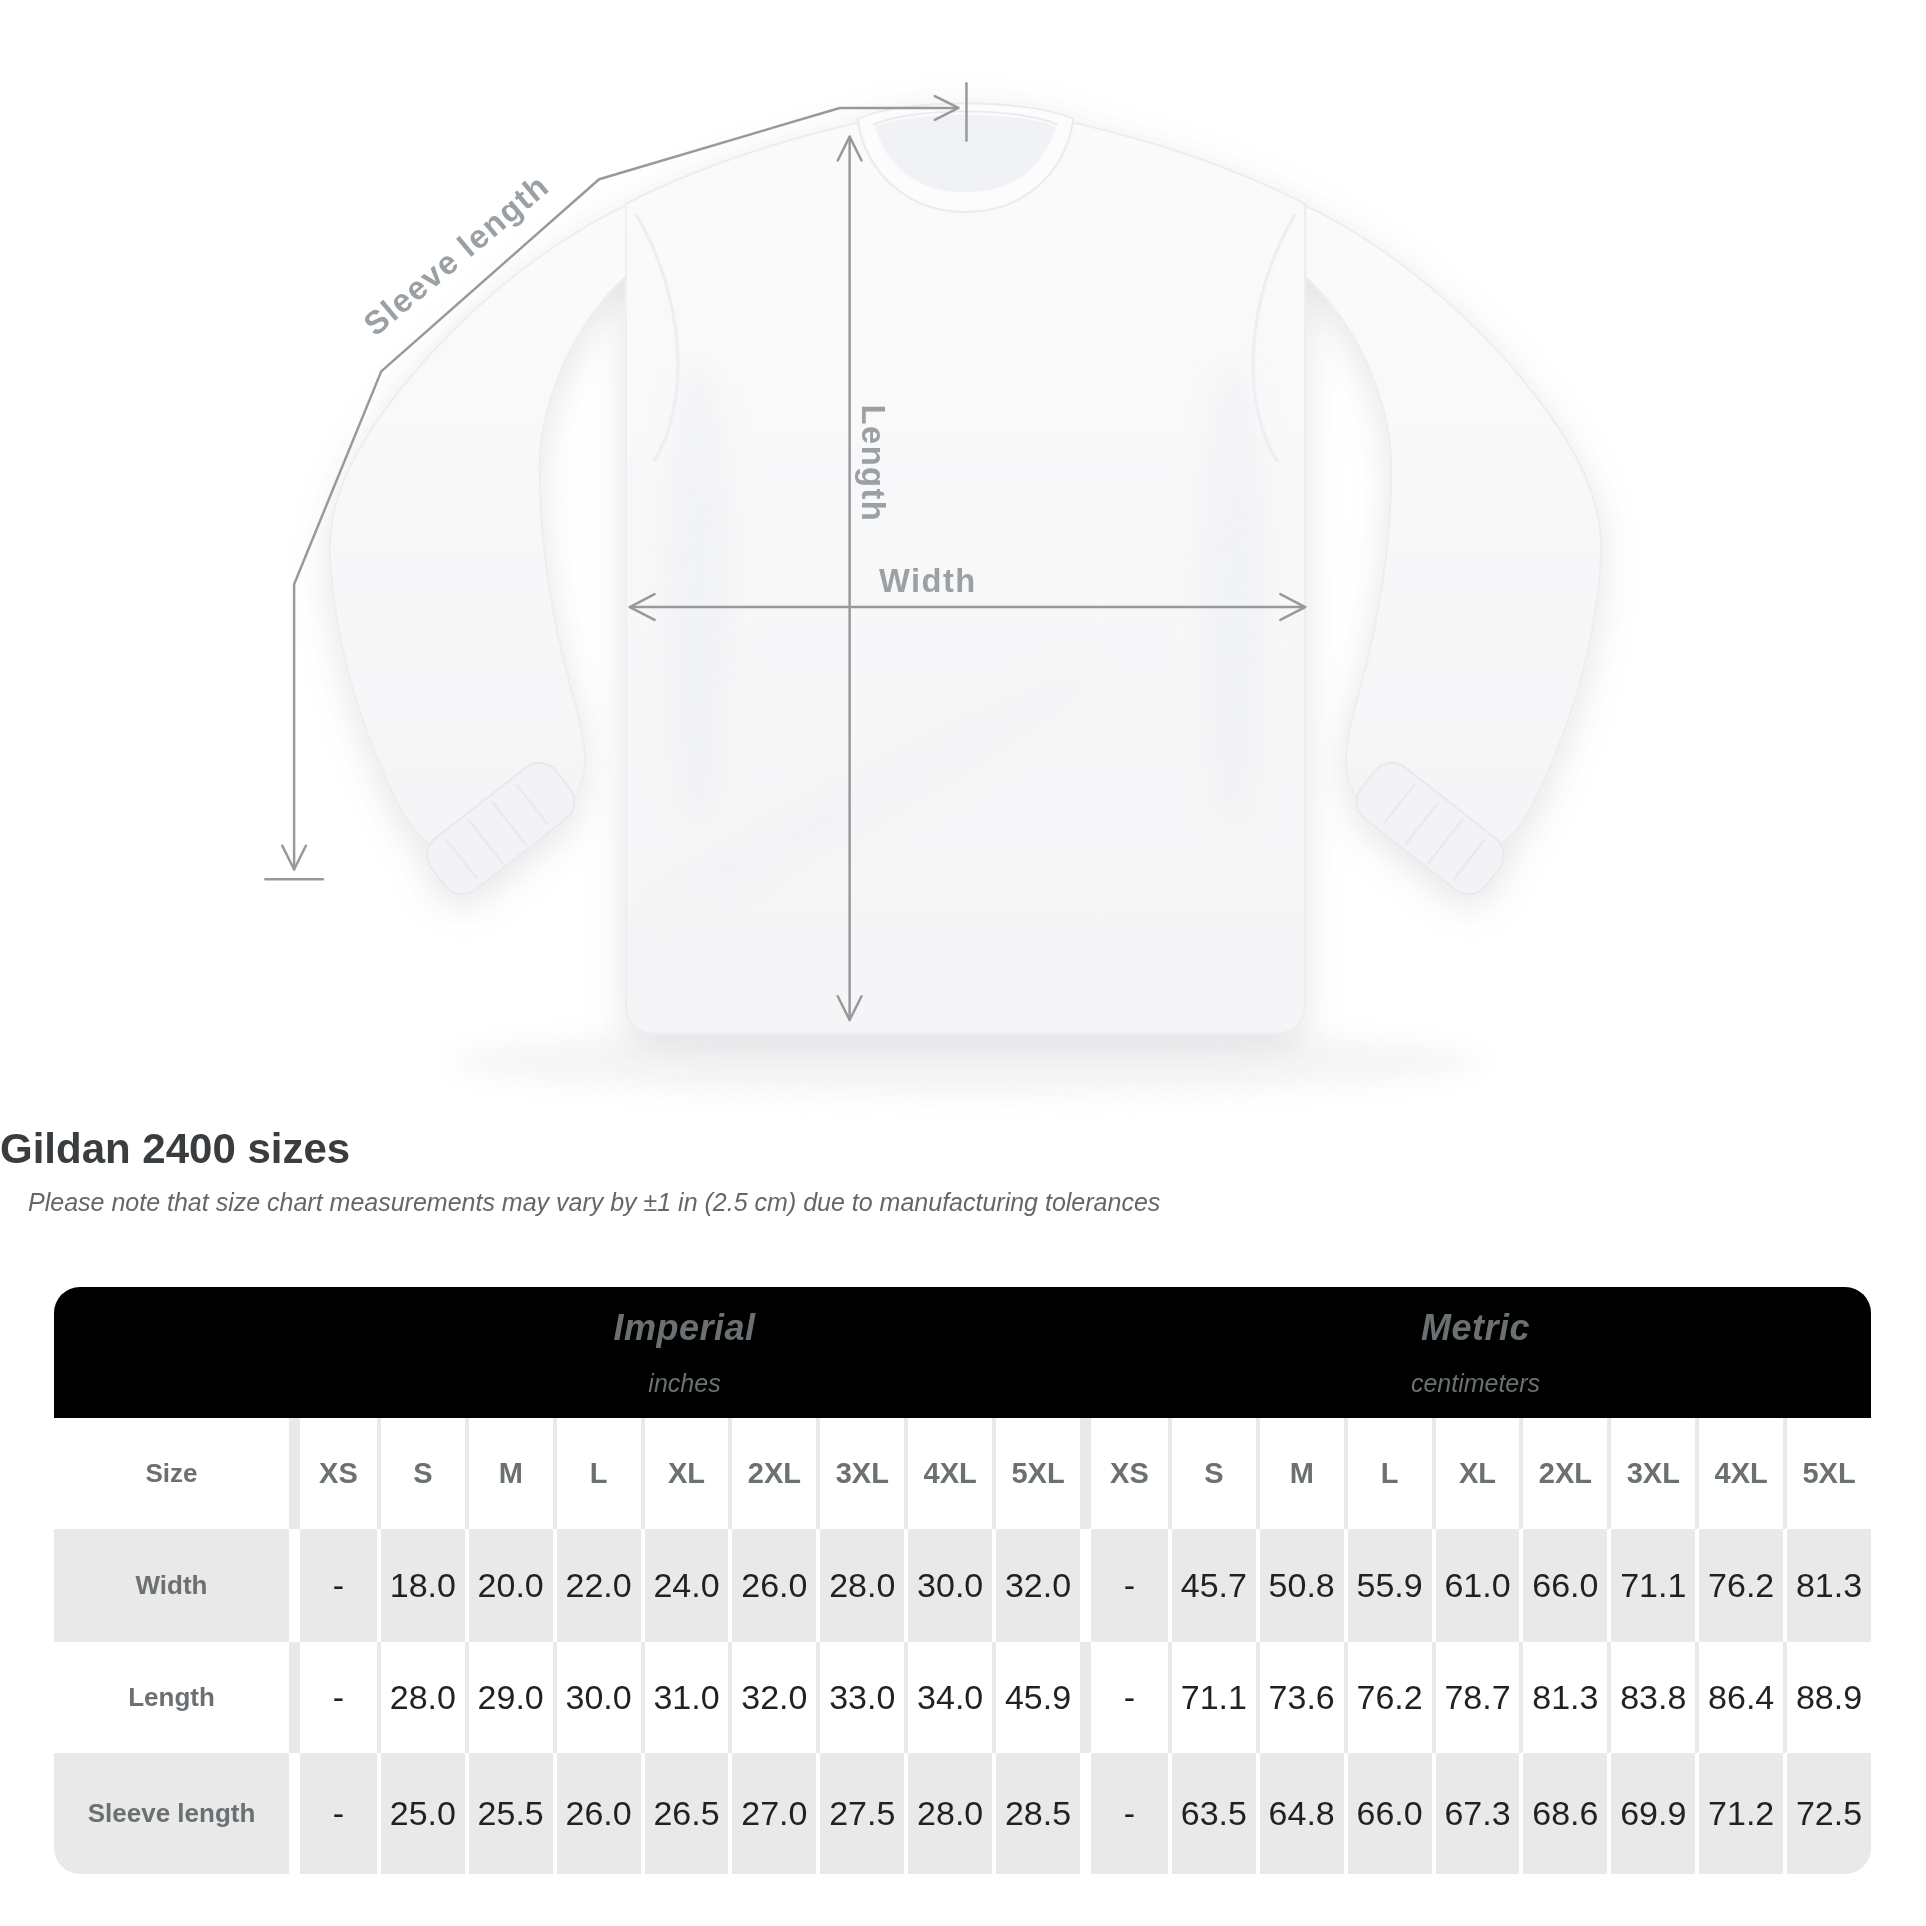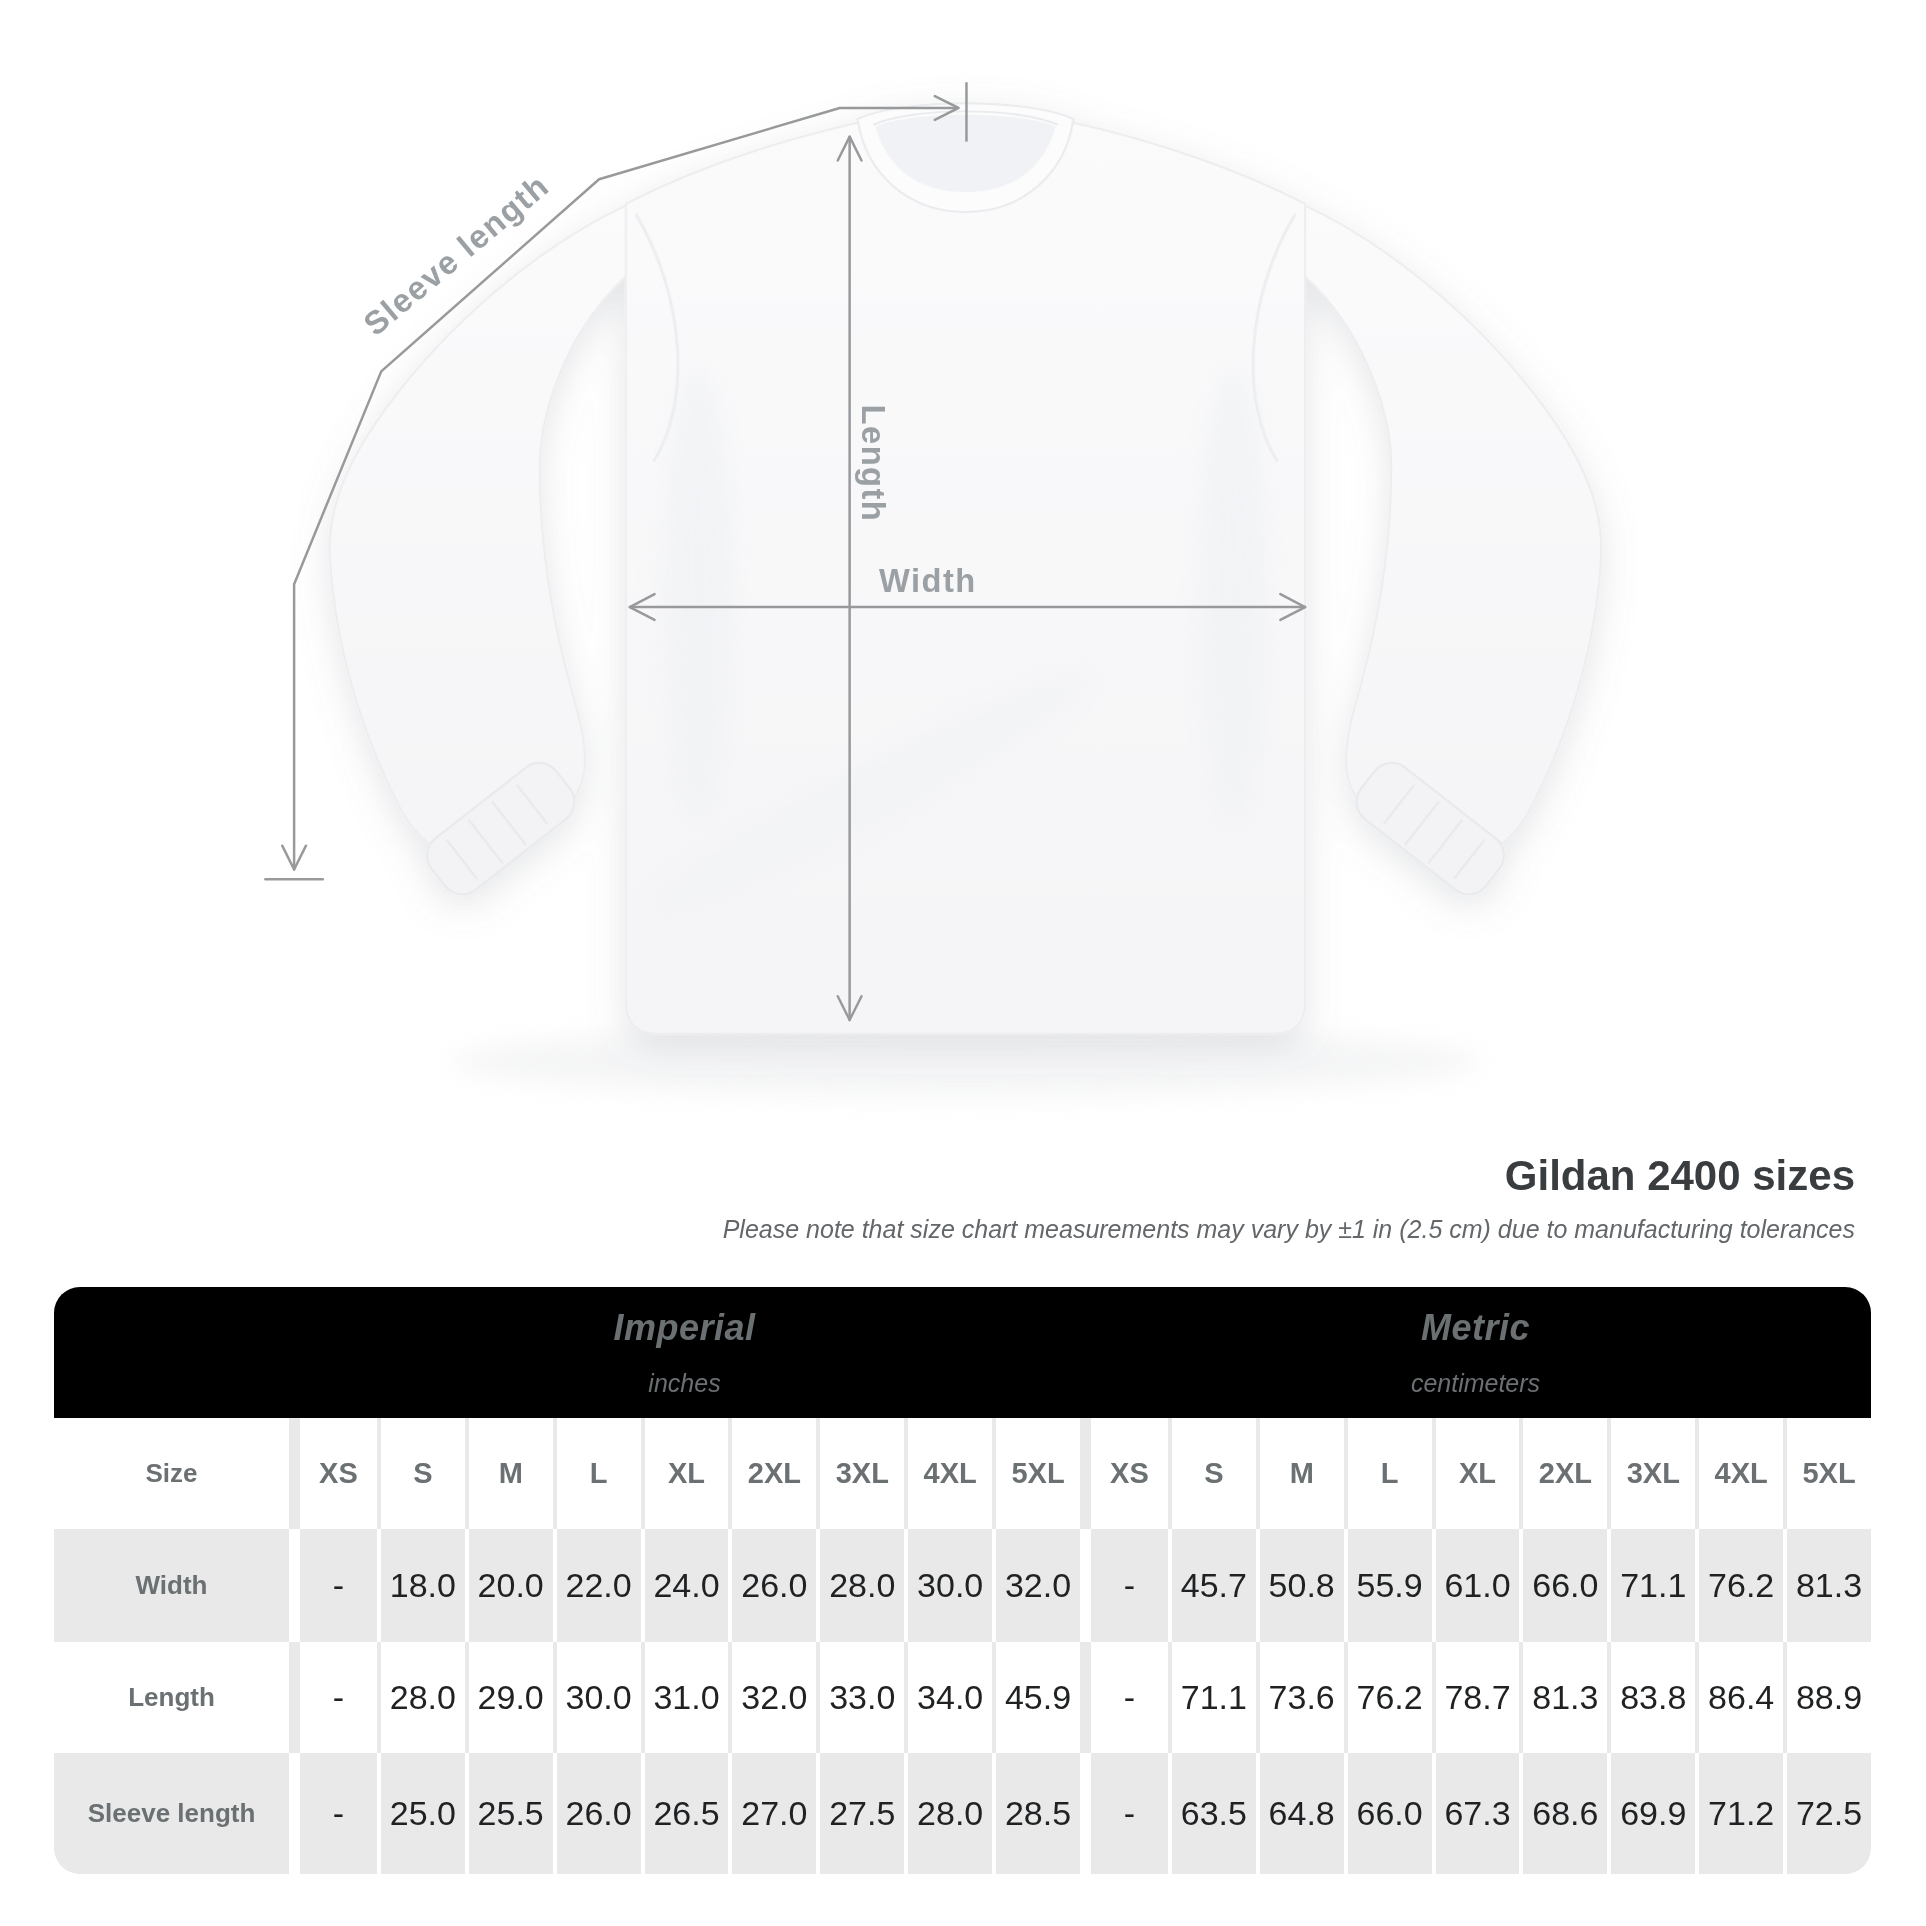--- a/index.html
+++ b/index.html
@@ -6,23 +6,23 @@
   body{
     width:1927px;height:1927px;position:relative;overflow:hidden;
     background:#ffffff;font-family:"Liberation Sans",sans-serif;
   }
   
   .figure{position:absolute;left:0;top:0;width:1927px;height:1119px;}
   .figure svg{display:block}
   .mlabel{fill:#9aa0a4;font-weight:bold;font-size:33px;letter-spacing:1.5px;
           font-family:"Liberation Sans",sans-serif;}
   
-  .heading{position:absolute;left:0;top:1125px;width:1855px;text-align:right;margin-top:27px;}
+  .heading{position:absolute;left:0;top:1125px;width:1855px;text-align:left;}
   .title{margin:0;font-size:42px;line-height:48px;font-weight:bold;color:#3a3d3f;}
-  .subtitle{margin:14px 0 0 0;font-size:25px;line-height:30px;font-style:italic;color:#63676a;}
+  .subtitle{margin:14px 0 0 0;font-size:25px;line-height:30px;font-style:italic;color:#63676a;padding-left:28px;}
   
   .size-table{position:absolute;left:54px;top:1287px;width:1817px;
               border-radius:26px;overflow:hidden;}
   .trow{display:grid;grid-template-columns:235px repeat(18,1fr);}
   .unit-band{display:grid;grid-template-columns:235px 1fr 1fr;background:#e9e9ea;height:131px;}
   .unit-group{display:flex;flex-direction:column;align-items:center;justify-content:center;background:#000000;}
   .unit-title{font-size:36px;font-weight:bold;font-style:italic;color:#6b7073;letter-spacing:0.5px;}
   .unit-sub{font-size:25px;font-style:italic;color:#6b7073;margin-top:20px;}
   .c{display:flex;align-items:center;justify-content:center;}
   .h112 .c{height:111px}.h114 .c{height:113px}.h122 .c{height:121px}

